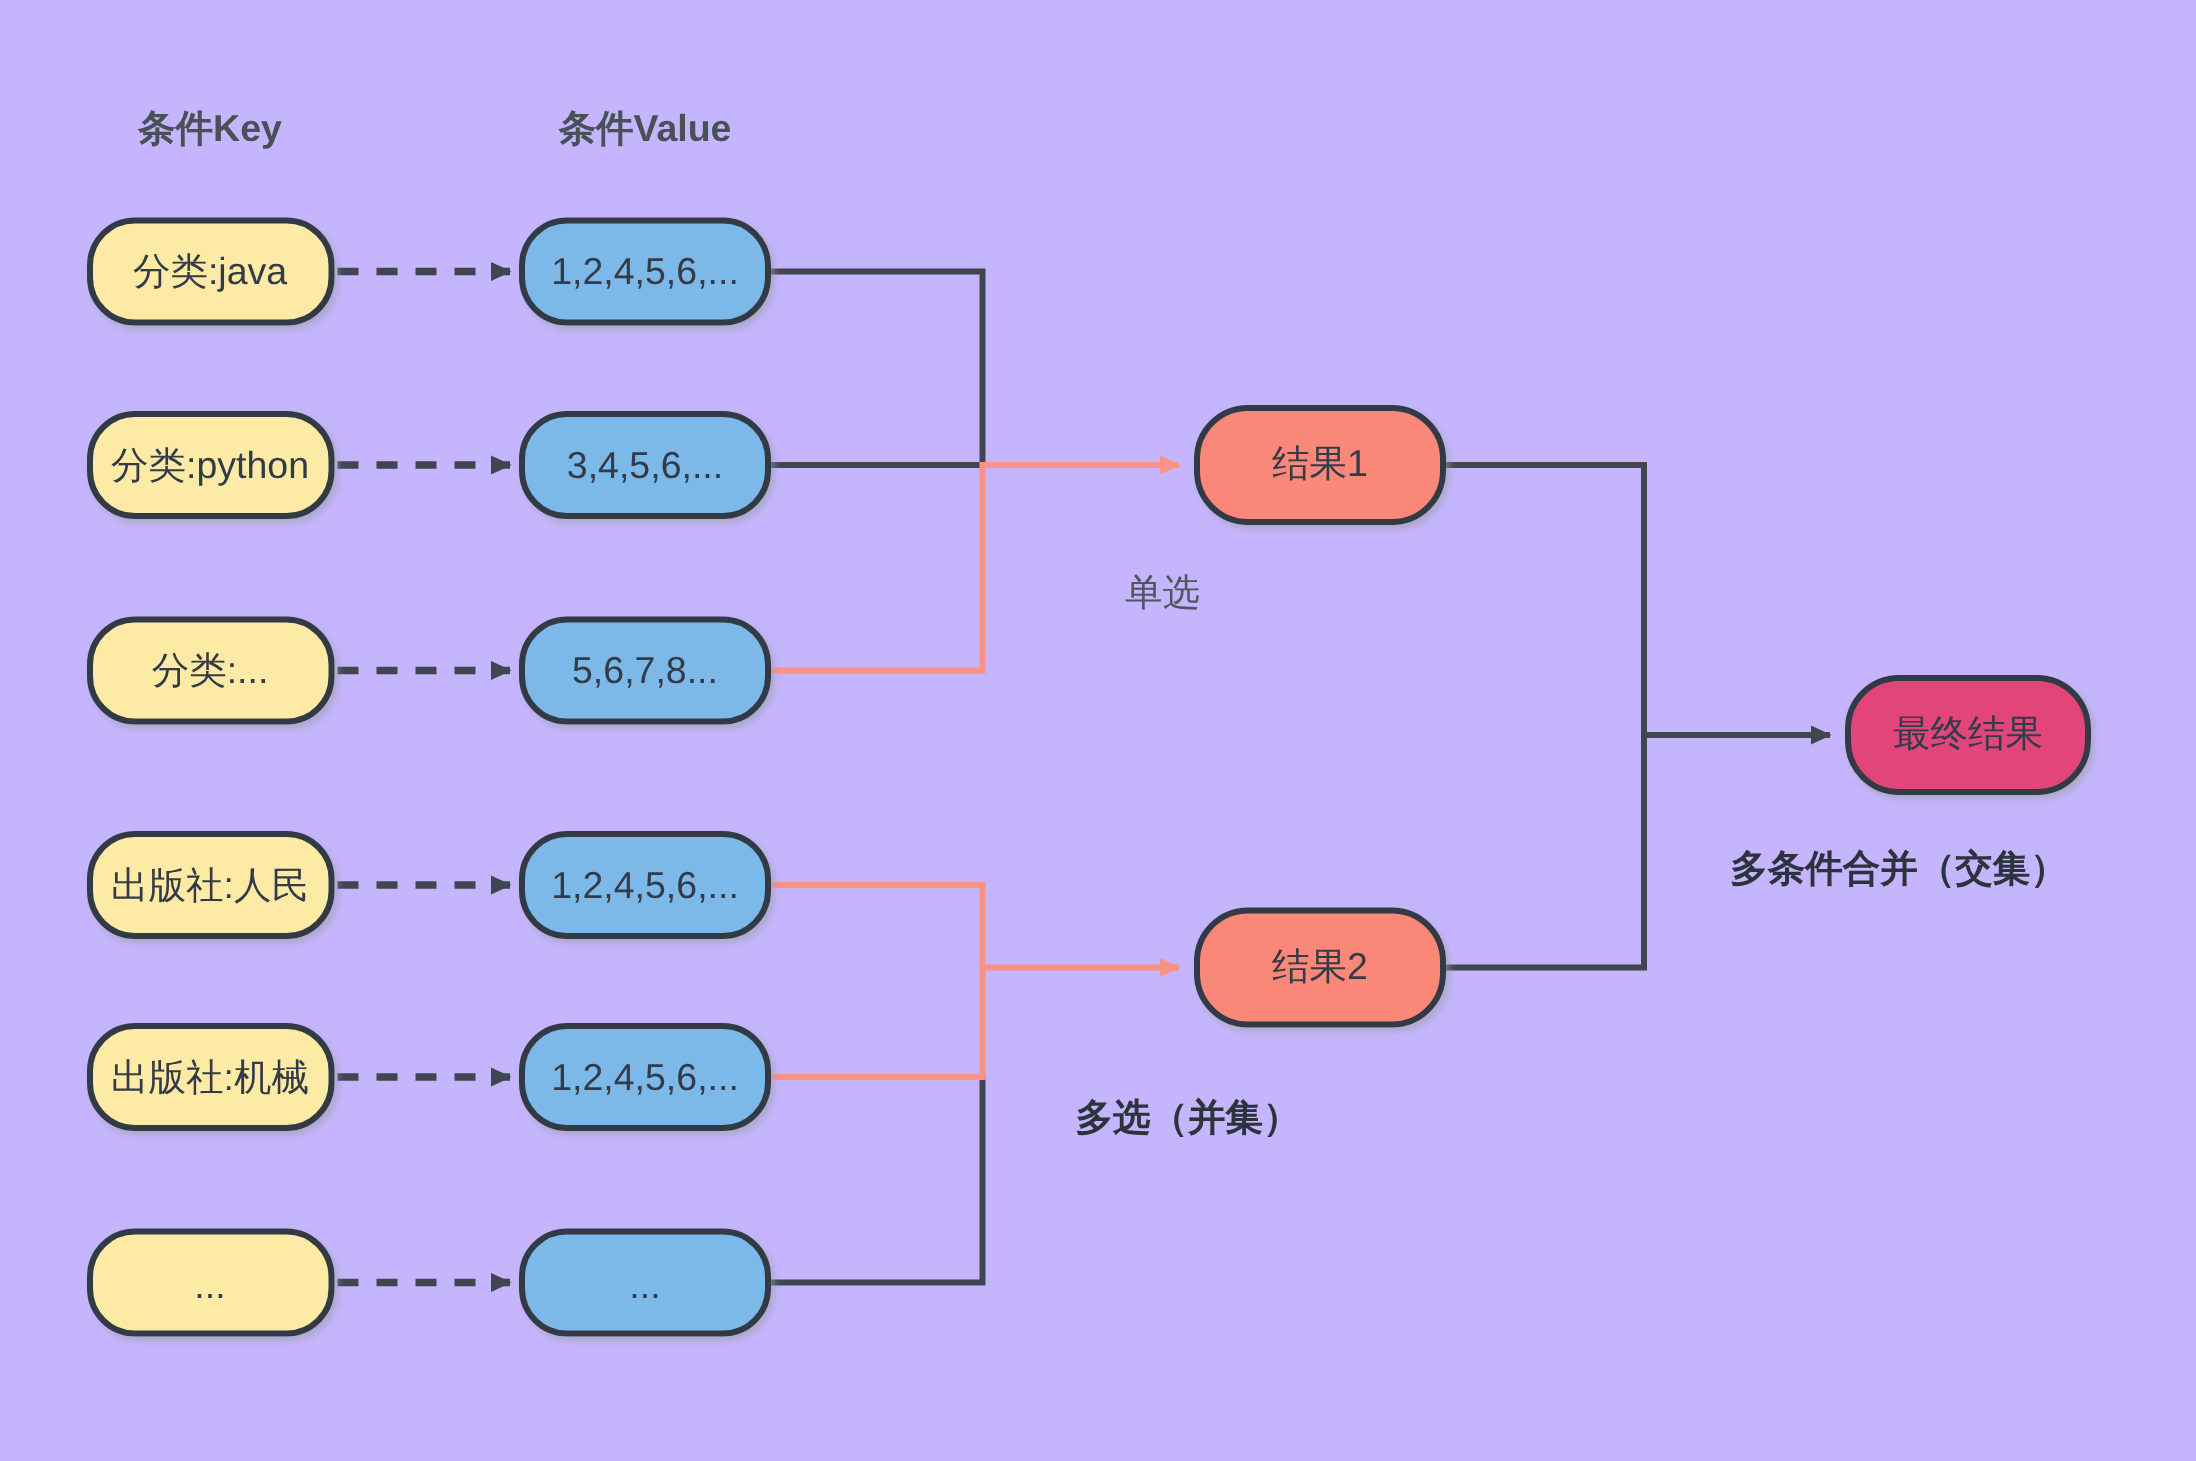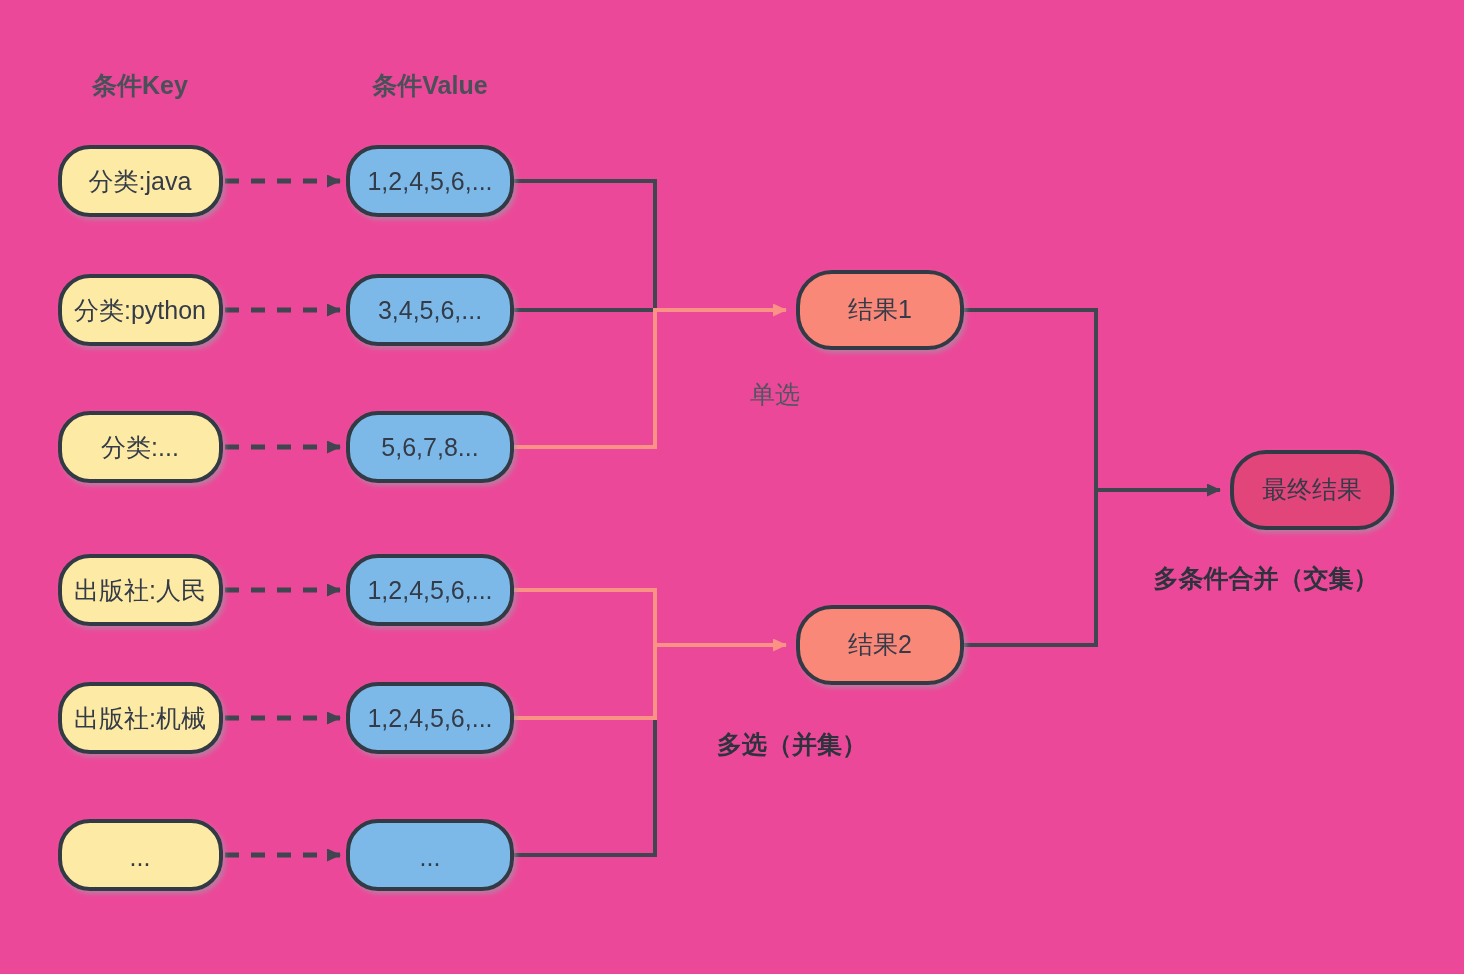--- a/index.html
+++ b/index.html
@@ -7,21 +7,21 @@
     padding: 0;
     background: #ffffff;
   }
   body {
     font-family: "Liberation Sans", "DejaVu Sans", sans-serif;
   }
   #canvas {
     position: relative;
     width: 1464px;
     height: 974px;
-    background: #ec4899;
+    background: #c4b5fd;
     overflow: hidden;
   }
   svg#diagram {
     position: absolute;
     left: 0;
     top: 0;
     width: 1464px;
     height: 974px;
     display: block;
   }

